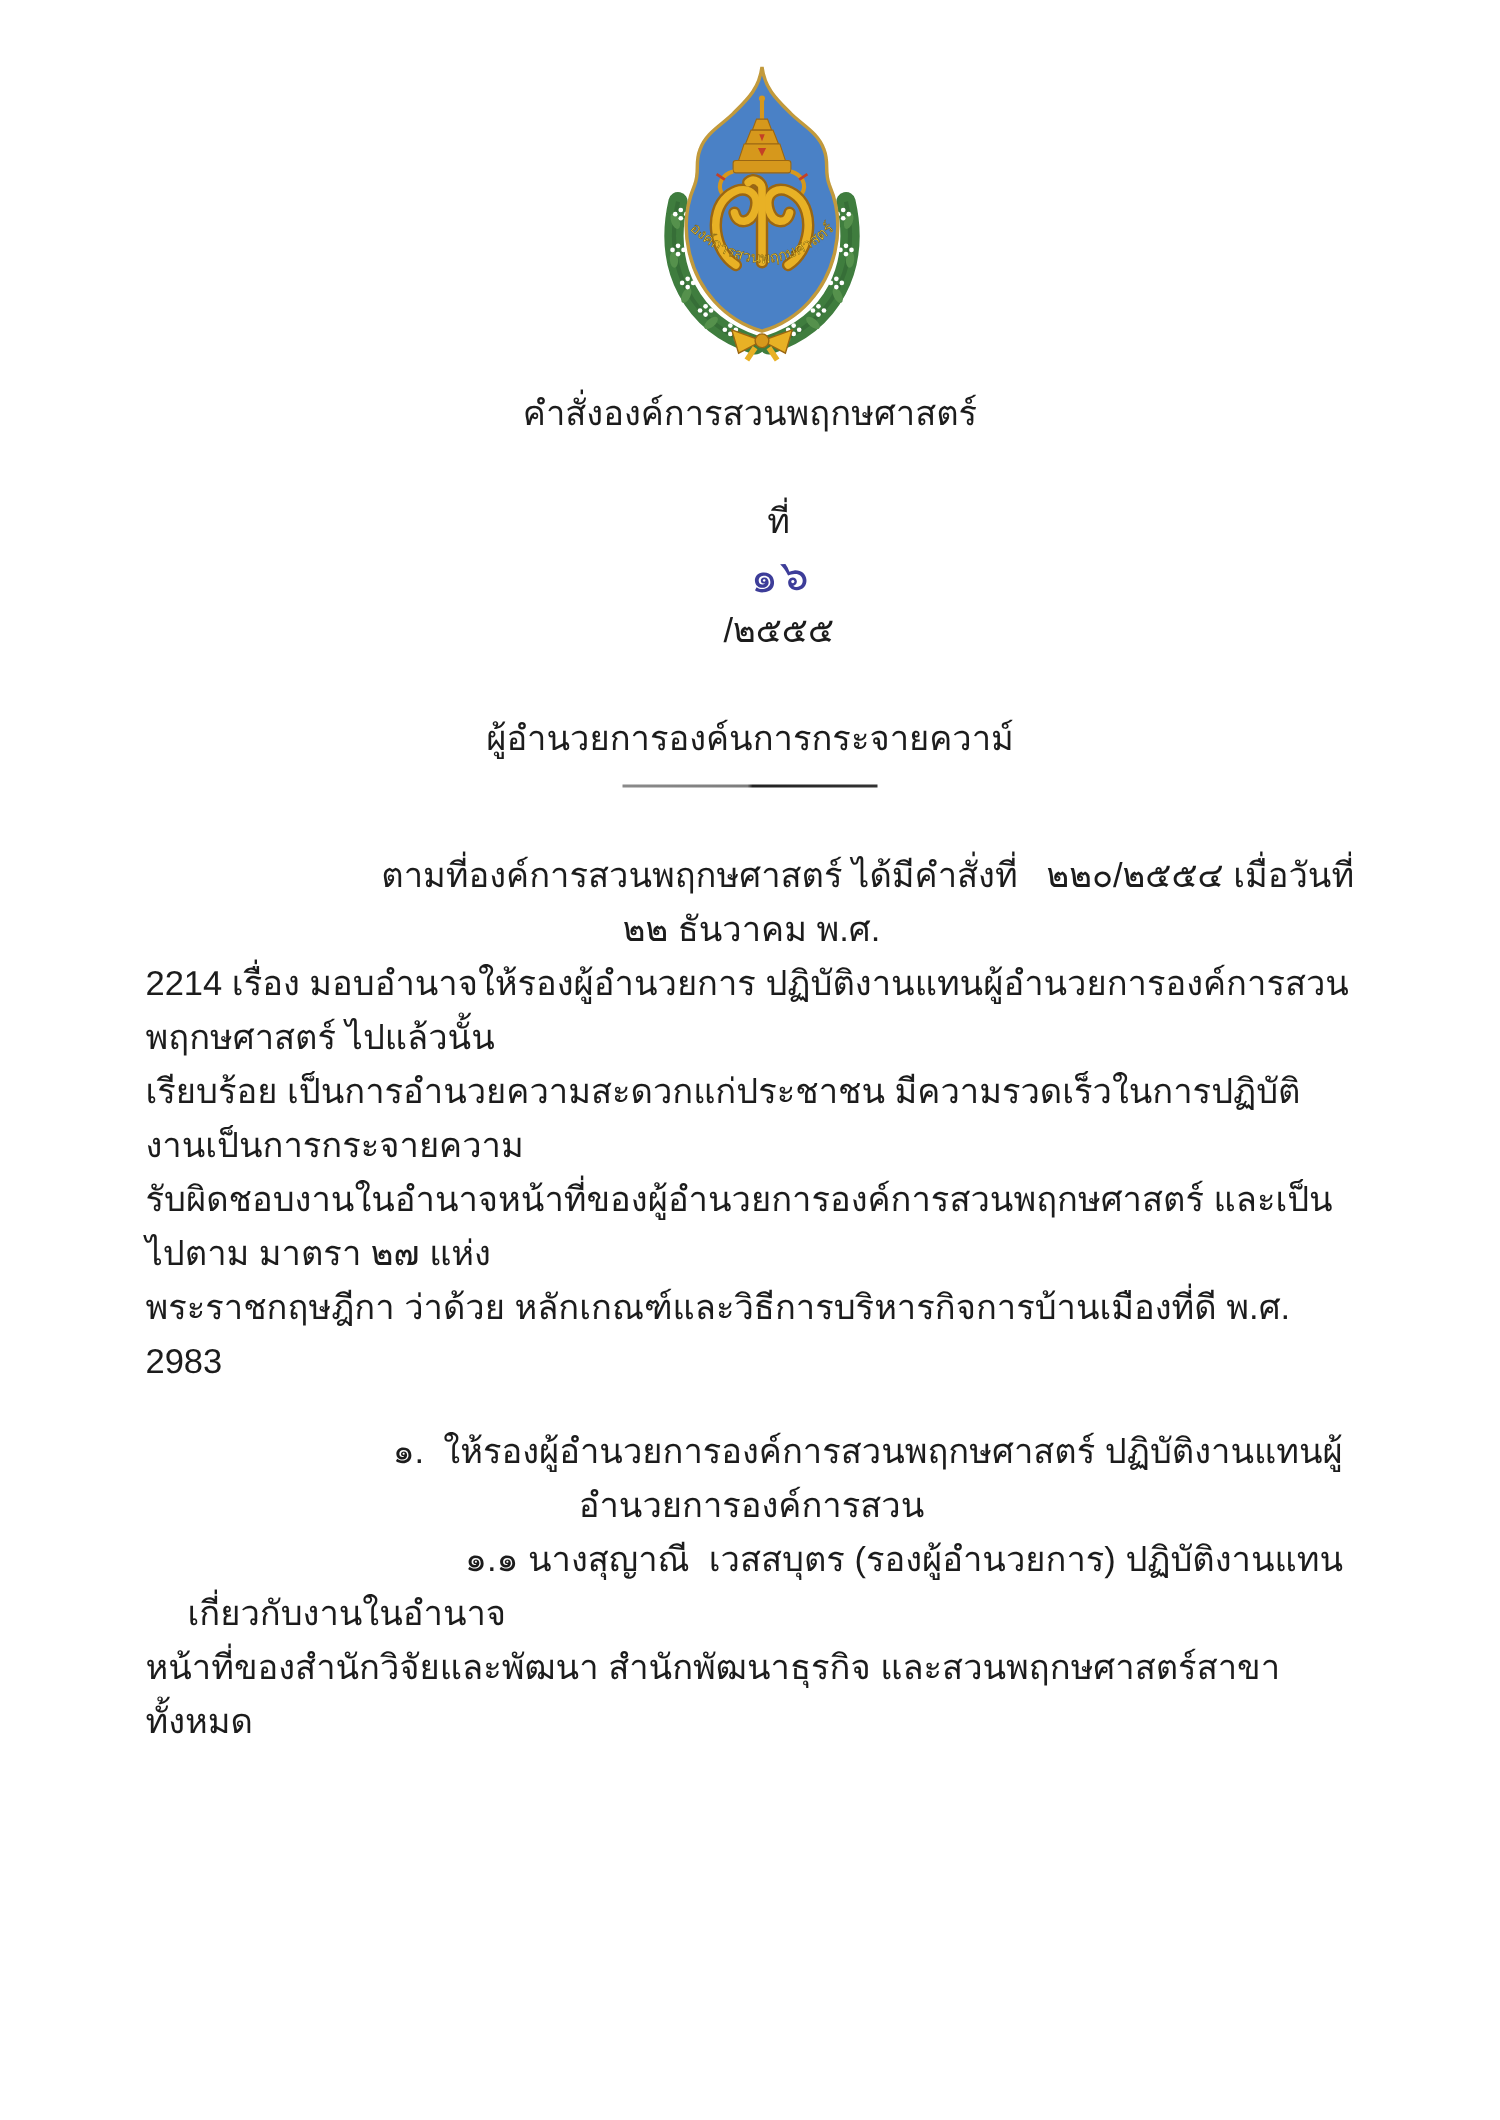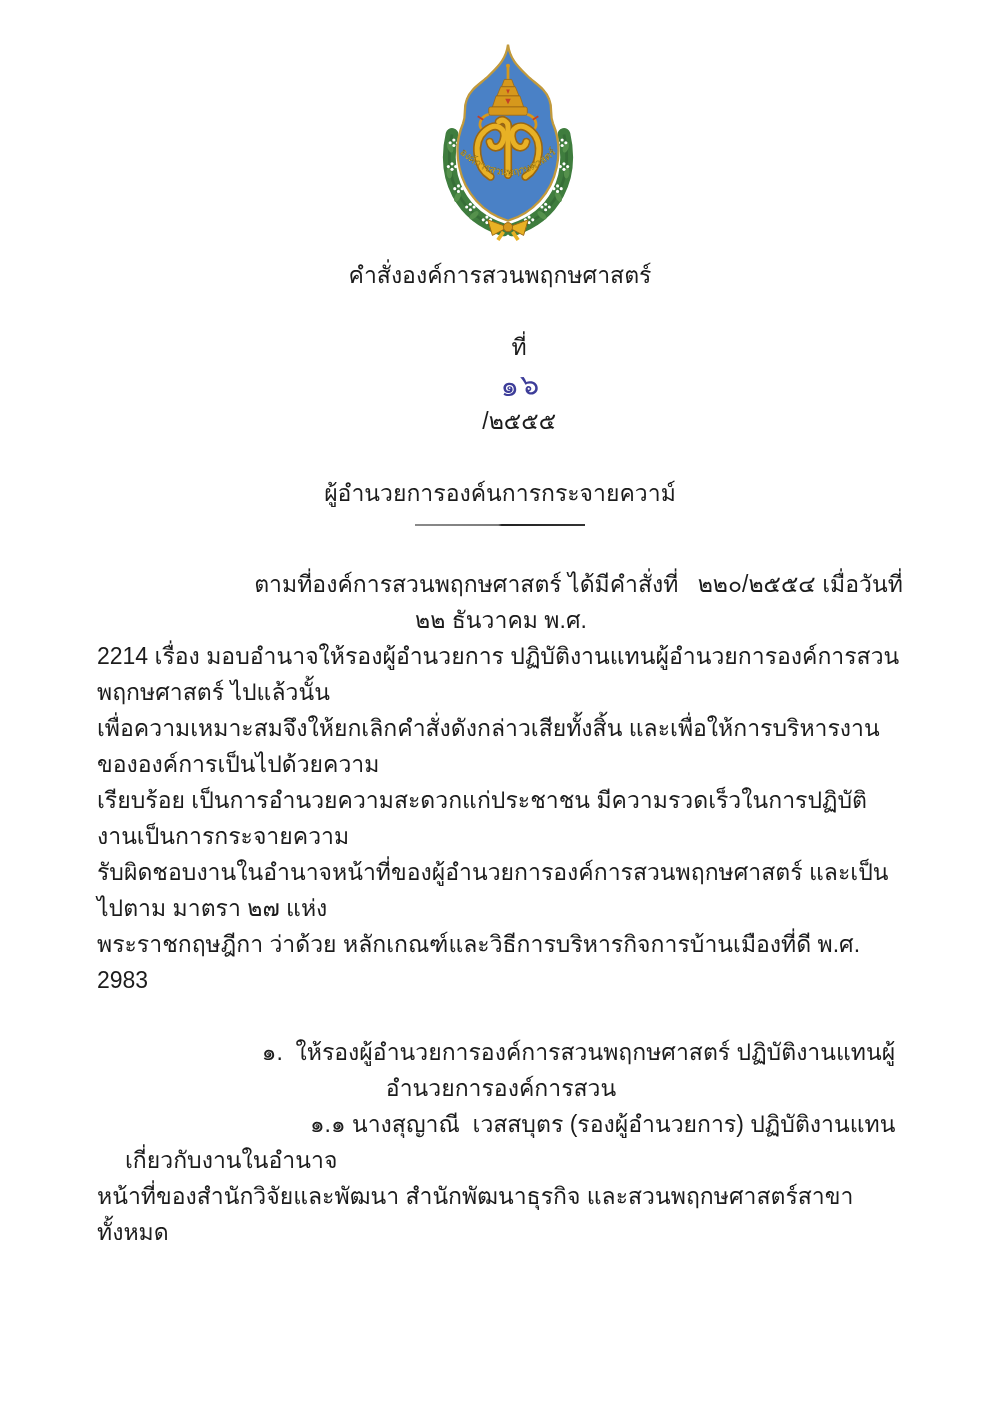--- a/index.html
+++ b/index.html
@@ -43,21 +43,21 @@
     margin:40px 95px 0 97px;
     font-size:23px;
     line-height:36px;
   }
   .line{
     white-space:pre-wrap;
   }
   .ind-a{text-indent:155px;text-align:center;}
   .ind-b{text-indent:185px;margin-left:28px;}
   .gap-sm{margin-top:35px;}
-  .gap-md{margin-top:36px;}
+  .gap-md{margin-top:24px;}
 </style>
 </head>
 <body>
 
 <div class="page">
 
   <div class="logo-wrap">
     <svg width="156" height="214" viewBox="0 0 170 220">
 
       <g>
@@ -177,21 +177,20 @@
     </div>
     <div class="t-line">ผู้อำนวยการองค์นการกระจายความ์</div>
     <div class="divider"></div>
   </div>
 
   <div class="body-text">
 
     <div class="para">
       <div class="line ind-a">ตามที่องค์การสวนพฤกษศาสตร์ ได้มีคำสั่งที่   ๒๒๐/๒๕๕๔ เมื่อวันที่ ๒๒ ธันวาคม พ.ศ.</div>
       <div class="line">2214 เรื่อง มอบอำนาจให้รองผู้อำนวยการ ปฏิบัติงานแทนผู้อำนวยการองค์การสวนพฤกษศาสตร์ ไปแล้วนั้น</div>
-      <div class="line">เพื่อความเหมาะสมจึงให้ยกเลิกคำสั่งดังกล่าวเสียทั้งสิ้น และเพื่อให้การบริหารงานขององค์การเป็นไปด้วยความ</div>
       <div class="line">เรียบร้อย เป็นการอำนวยความสะดวกแก่ประชาชน มีความรวดเร็วในการปฏิบัติงานเป็นการกระจายความ</div>
       <div class="line">รับผิดชอบงานในอำนาจหน้าที่ของผู้อำนวยการองค์การสวนพฤกษศาสตร์ และเป็นไปตาม มาตรา ๒๗ แห่ง</div>
       <div class="line">พระราชกฤษฎีกา ว่าด้วย หลักเกณฑ์และวิธีการบริหารกิจการบ้านเมืองที่ดี พ.ศ. 2983</div>
     </div>
 
 
     <div class="para gap-md">
       <div class="line ind-a">๑.  ให้รองผู้อำนวยการองค์การสวนพฤกษศาสตร์ ปฏิบัติงานแทนผู้อำนวยการองค์การสวน</div>
     </div>
 

